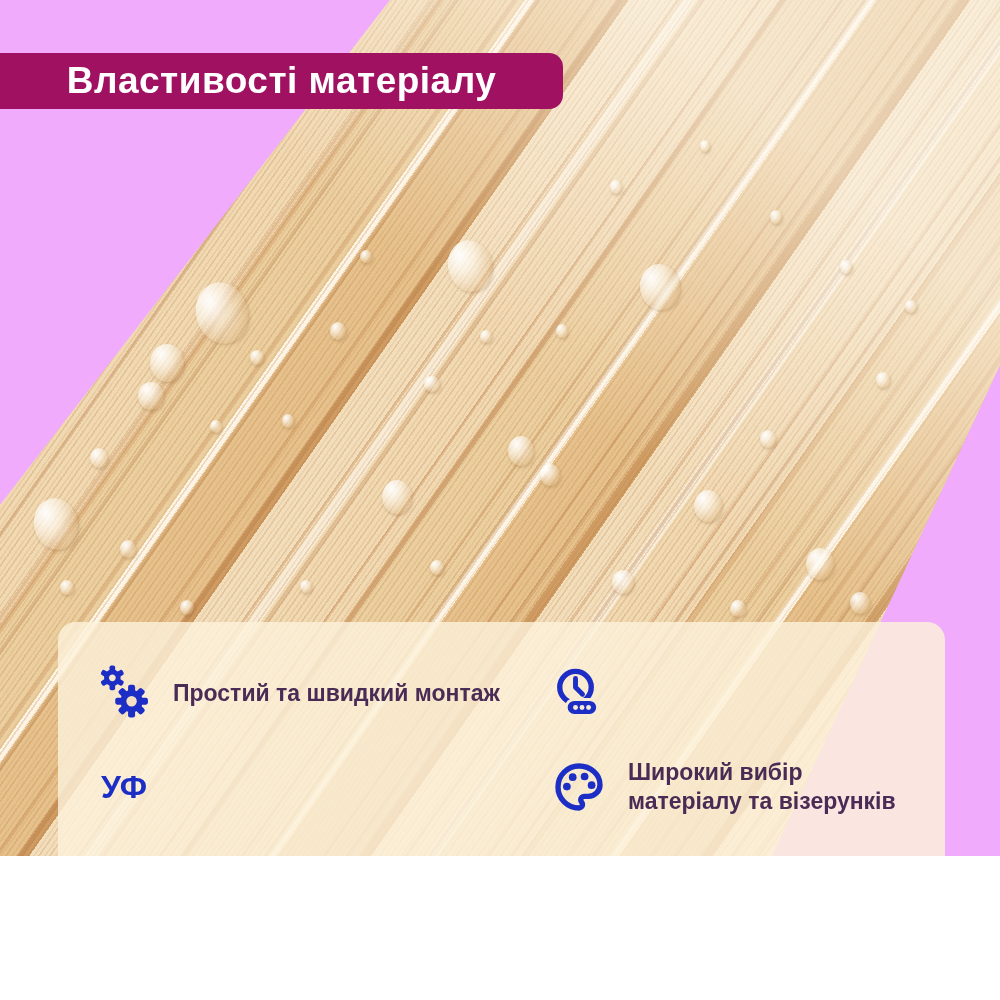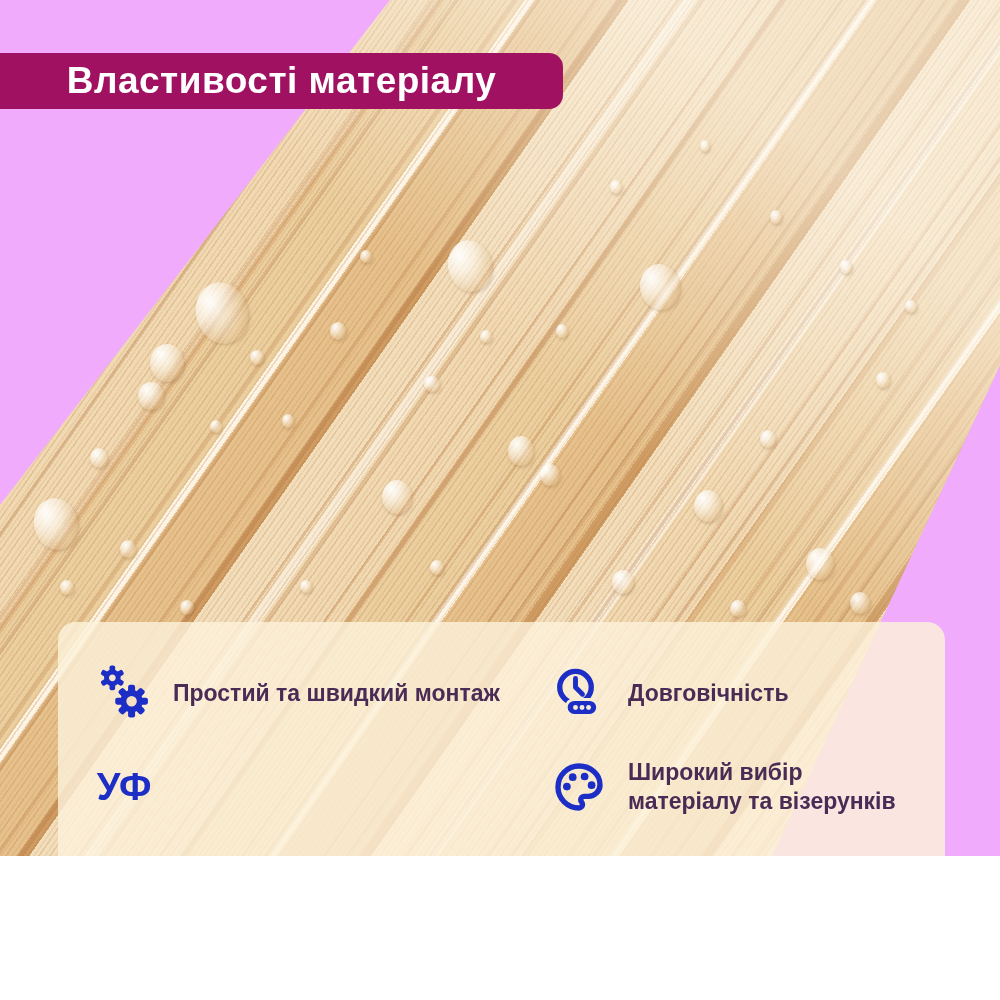--- a/index.html
+++ b/index.html
@@ -66,21 +66,21 @@
     display:grid;grid-template-columns:455px 1fr;grid-template-rows:repeat(3,1fr);
     align-items:center;
   }
   .cell{display:flex;align-items:center;gap:18px;}
   .ic{
     width:62px;height:56px;flex:0 0 62px;color:#1c2ec5;
     display:flex;align-items:center;justify-content:center;
   }
   .ic svg{display:block;}
   .uv{
-    font-size:38px;font-weight:800;color:#1c2ec5;letter-spacing:0px;line-height:1;
+    font-size:32px;font-weight:800;color:#1c2ec5;letter-spacing:0px;line-height:1;
   }
   .lbl{
     color:#4a2b55;font-size:23px;font-weight:700;line-height:1.25;max-width:300px;
   }
   .c1 .lbl{max-width:350px;}
 </style>
 </head>
 <body>
 
 <div class="stage">
@@ -164,21 +164,20 @@
       <span class="ic">
         <svg viewBox="0 0 48 48" width="56" height="56">
           <circle cx="21" cy="19" r="13.5" fill="none" stroke="currentColor" stroke-width="4.6"></circle>
           <path d="M21 11.5 V19 L27 25" fill="none" stroke="currentColor" stroke-width="4.2" stroke-linecap="round" stroke-linejoin="round"></path>
           <rect x="13" y="29.5" width="27" height="13.8" rx="6.9" fill="currentColor" stroke="#f8ecd4" stroke-width="2.6"></rect>
           <circle cx="21" cy="36.4" r="2.1" fill="#f8ecd4"></circle>
           <circle cx="26.6" cy="36.4" r="2.1" fill="#f8ecd4"></circle>
           <circle cx="32.2" cy="36.4" r="2.1" fill="#f8ecd4"></circle>
         </svg>
       </span>
-      <span class="lbl">Довговічність</span>
     </div>
 
 
     <div class="cell">
       <span class="ic">
         <span class="uv">УФ</span>
       </span>
     </div>
 
 

